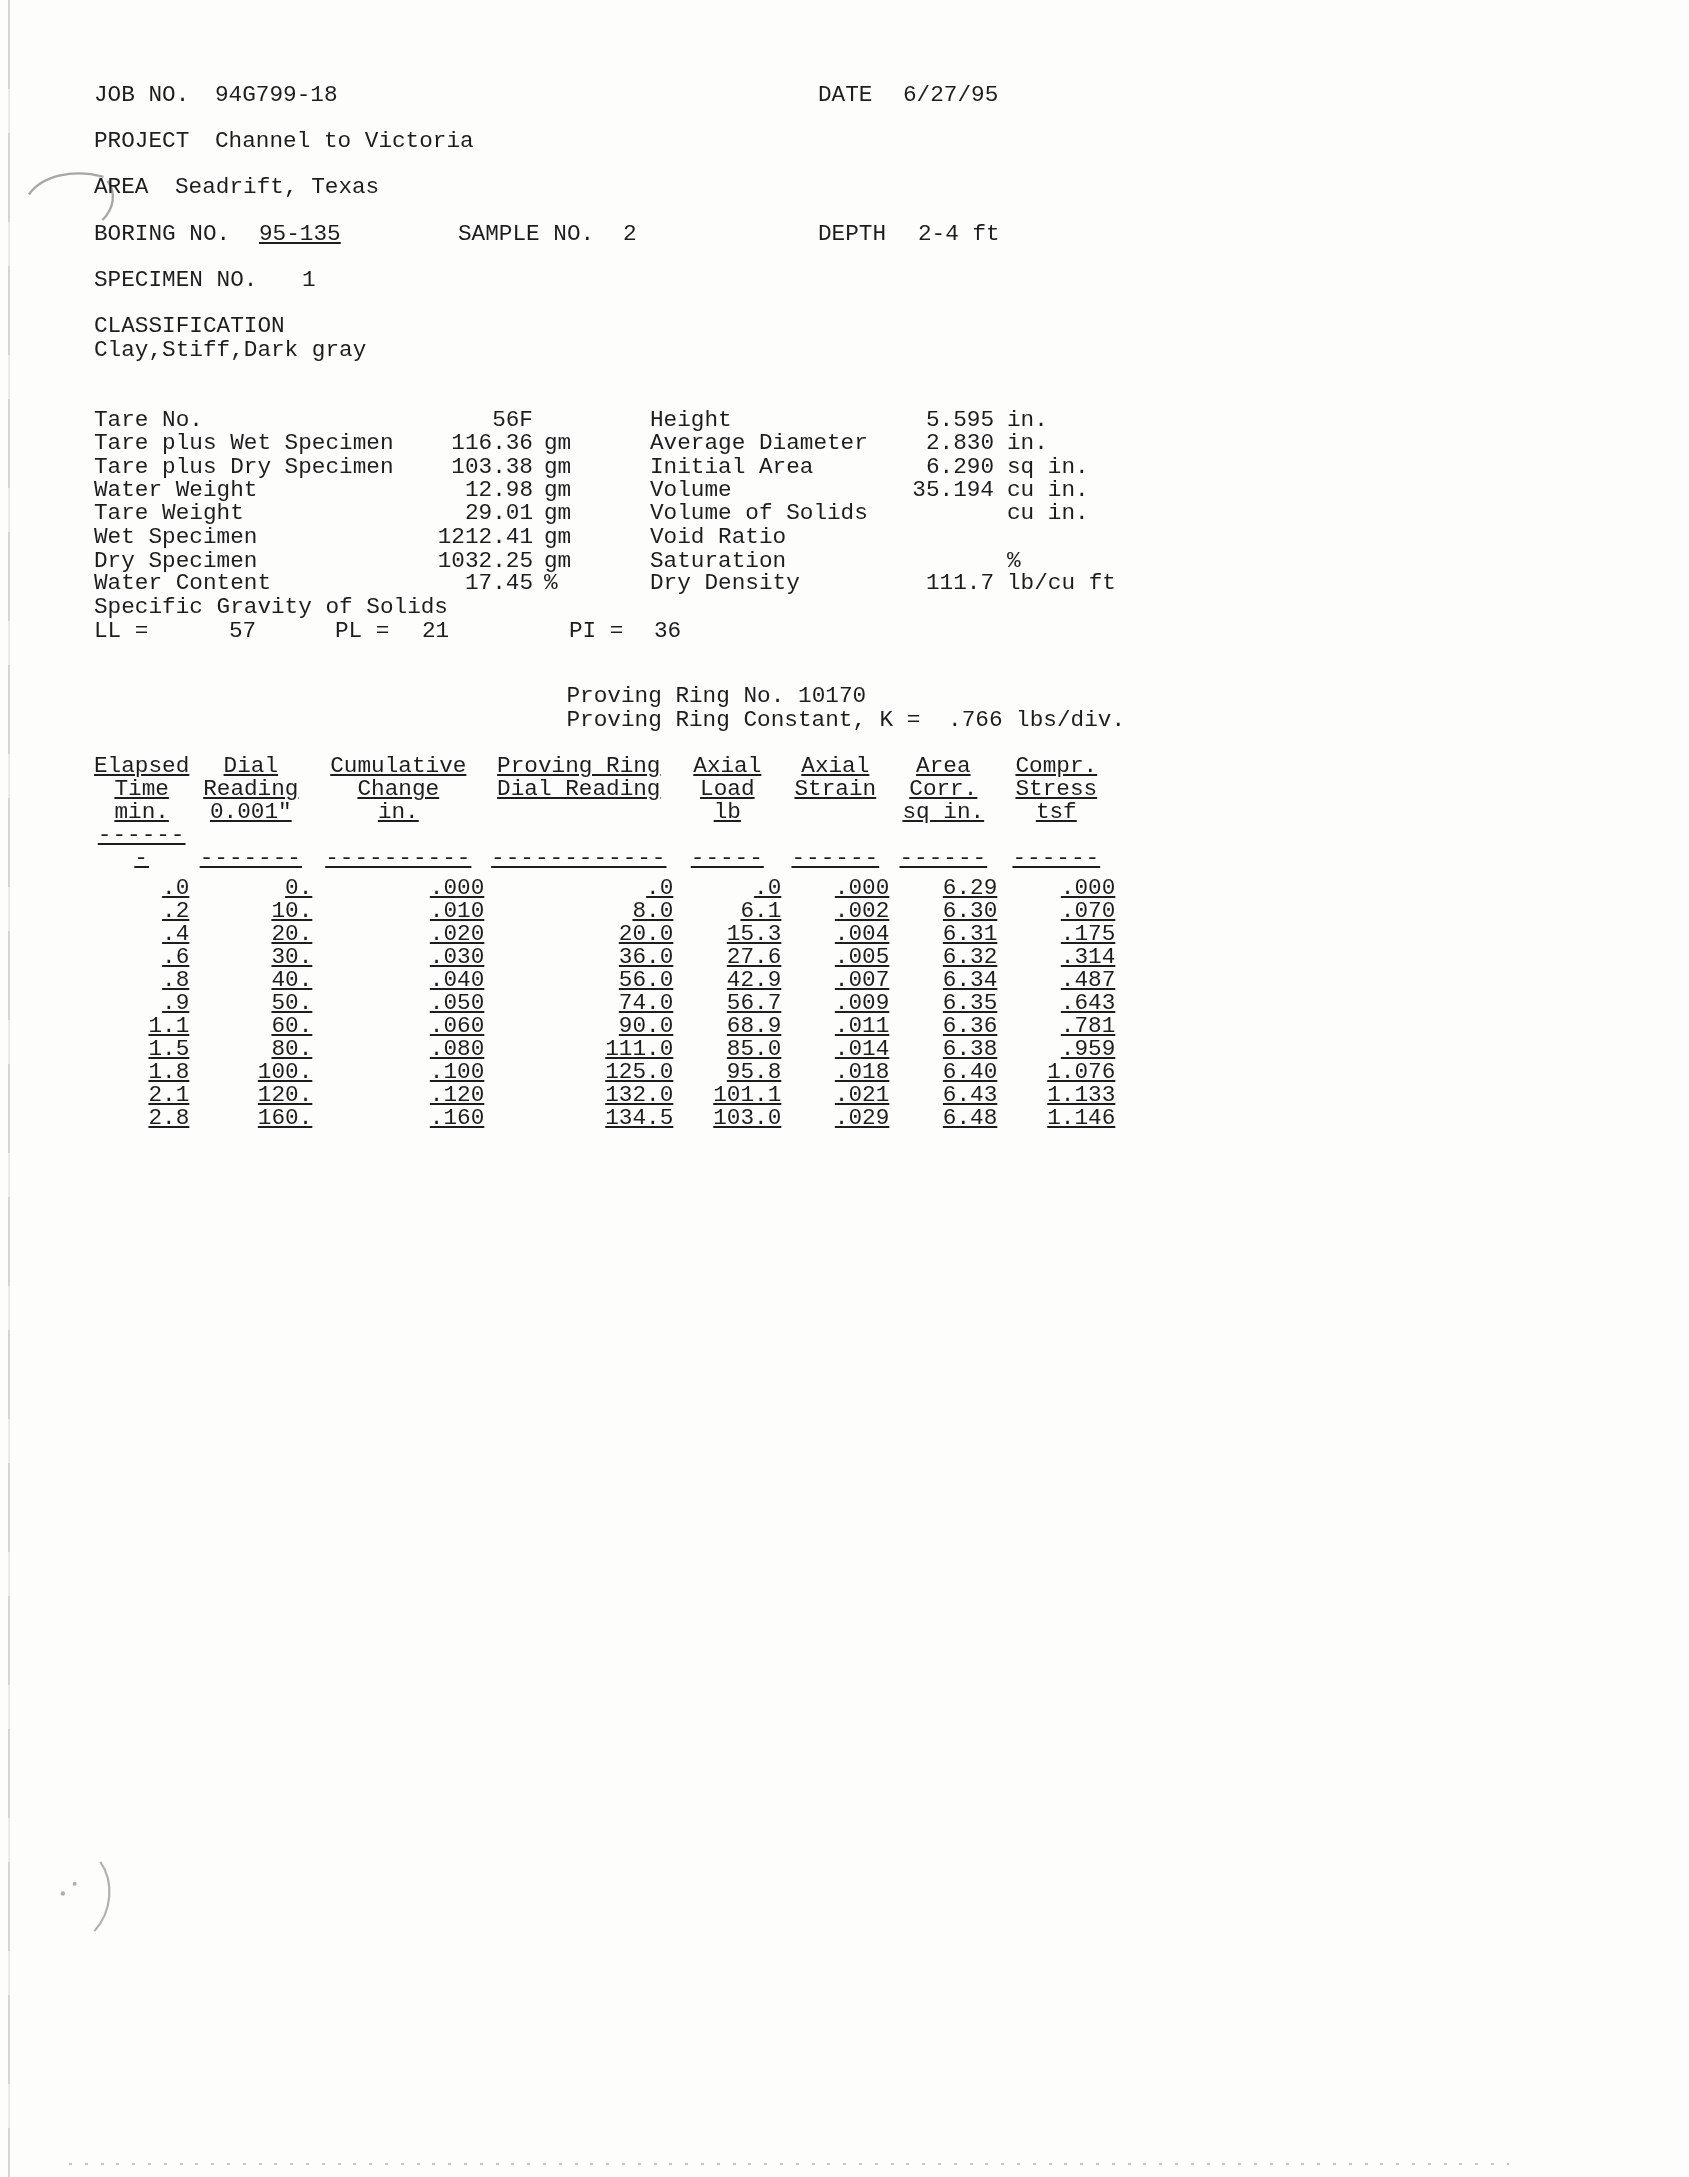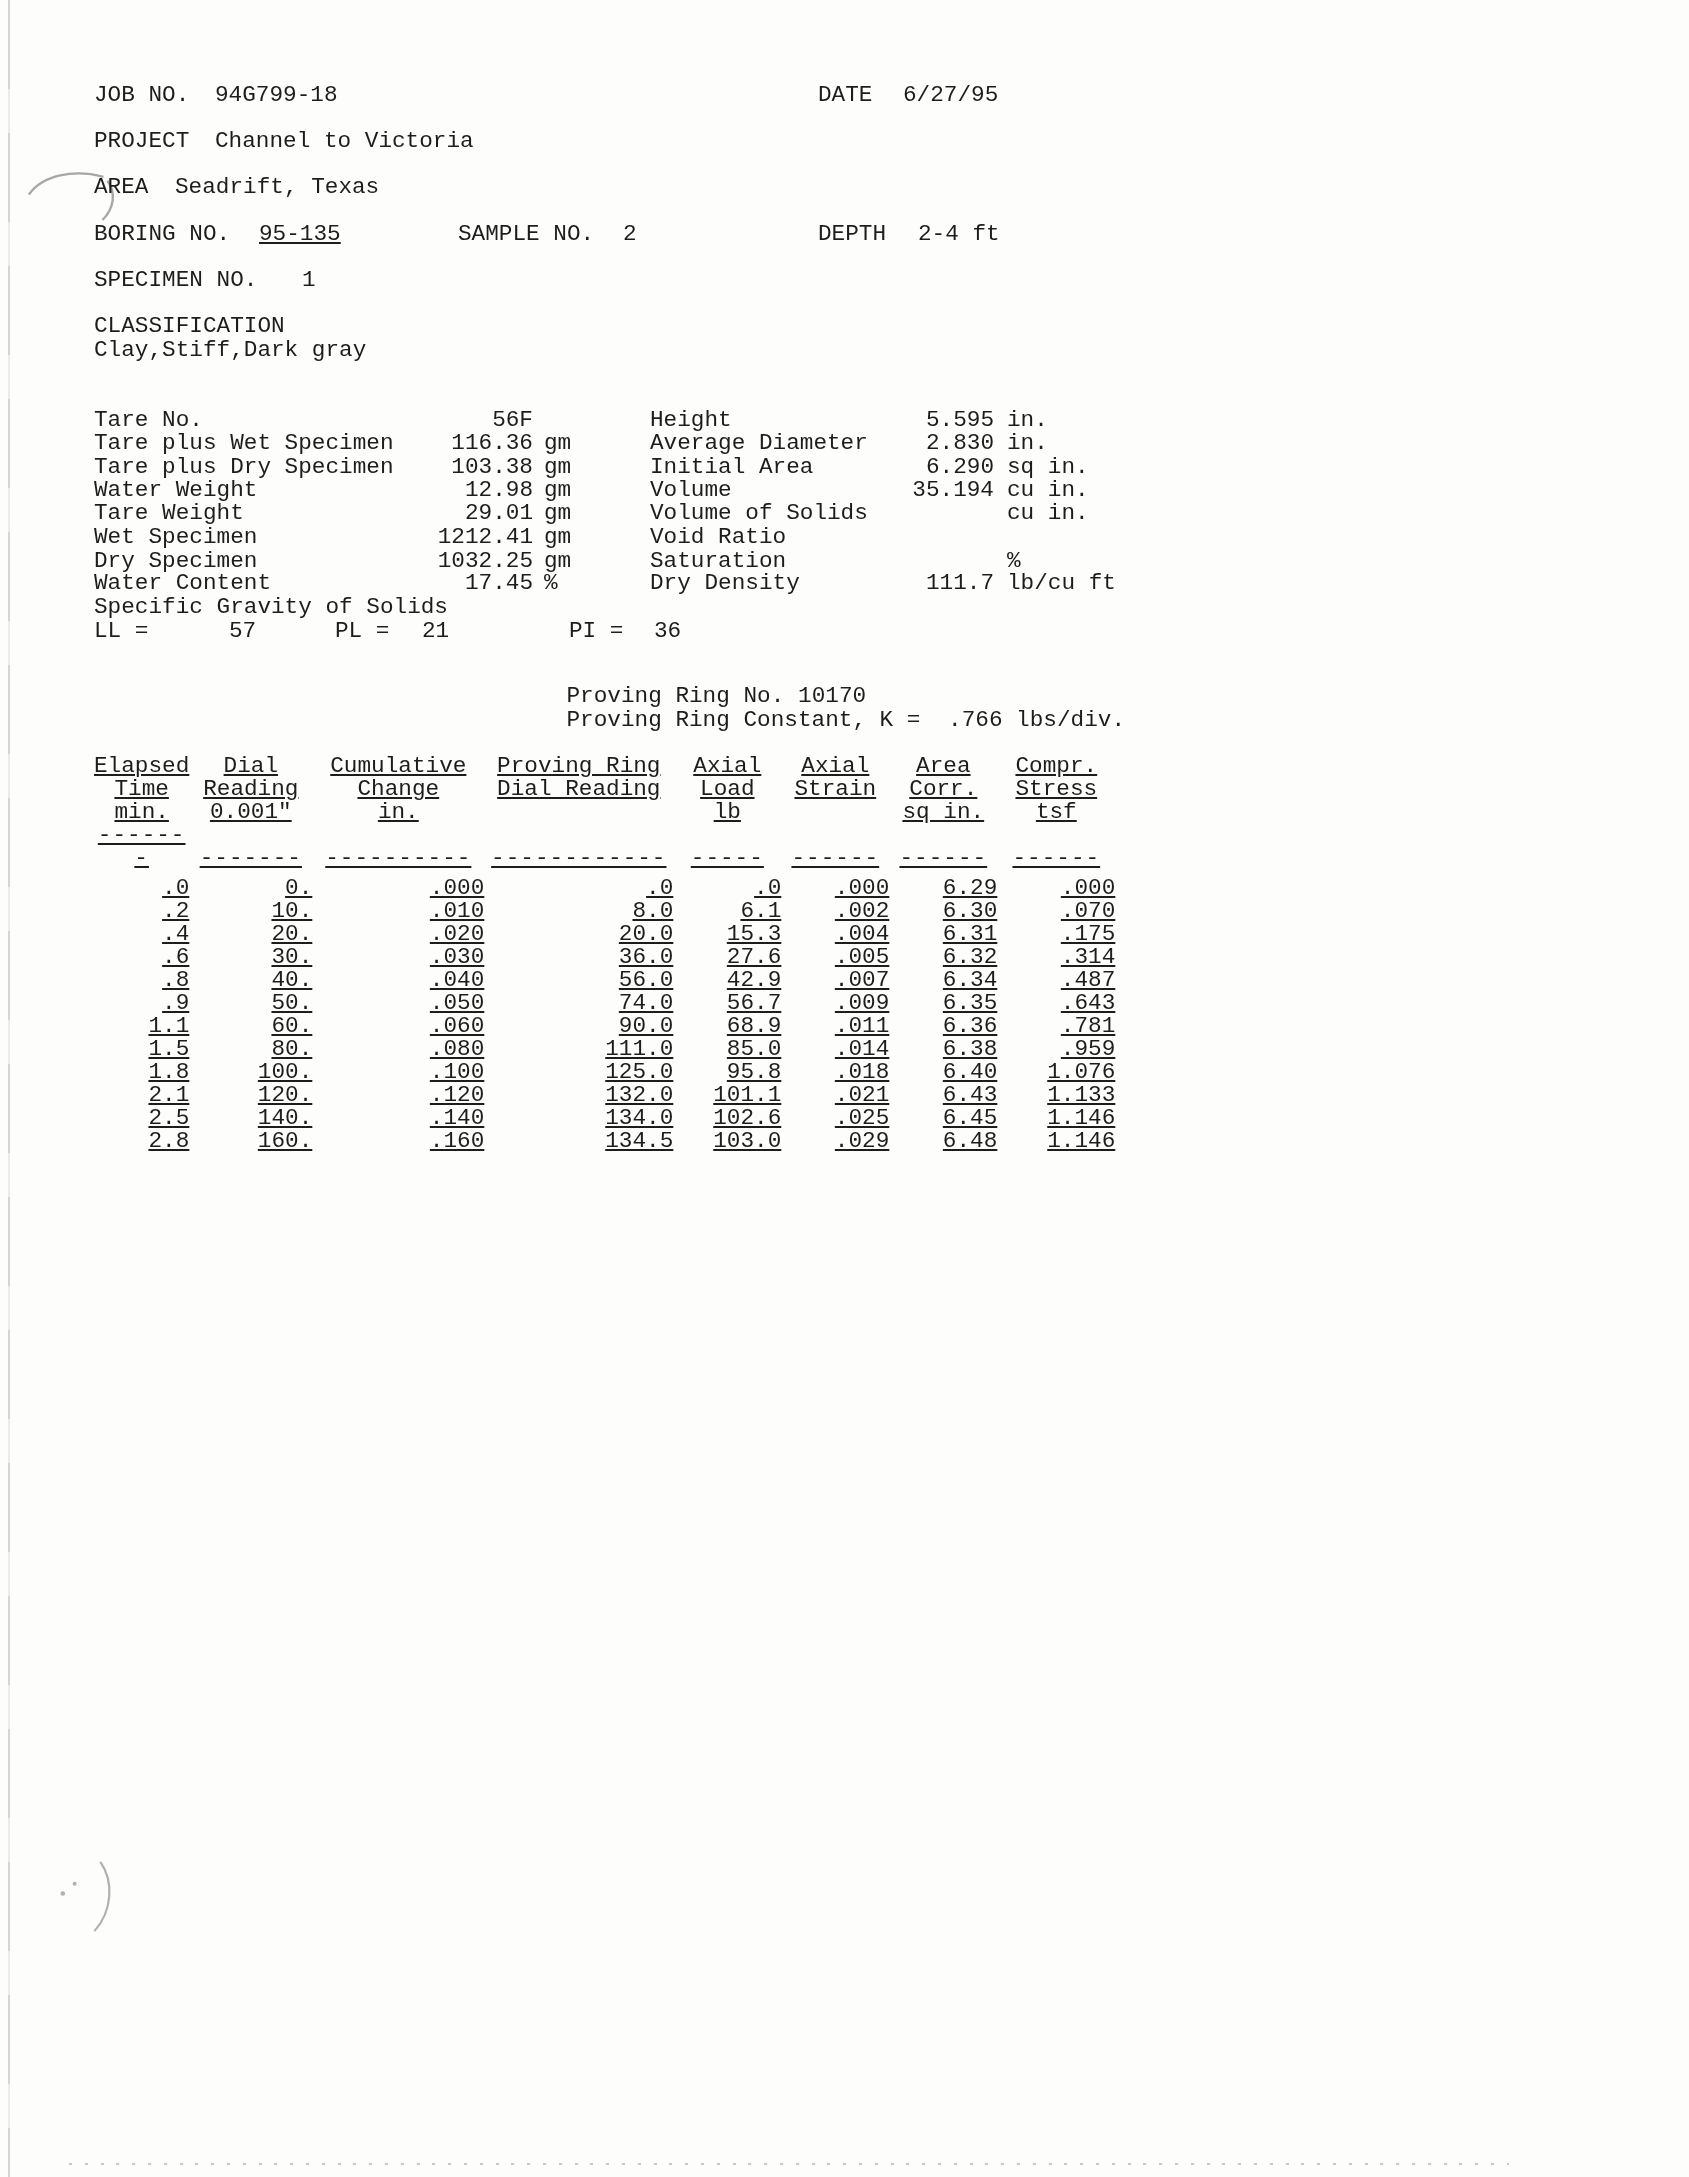--- a/index.html
+++ b/index.html
@@ -361,30 +361,20 @@
         <td>2.1</td>
           <td>120.</td>
           <td>.120</td>
           <td>132.0</td>
           <td>101.1</td>
           <td>.021</td>
           <td>6.43</td>
           <td>1.133</td>
       </tr>
       <tr>
-        <td>2.5</td>
-          <td>140.</td>
-          <td>.140</td>
-          <td>134.0</td>
-          <td>102.6</td>
-          <td>.025</td>
-          <td>6.45</td>
-          <td>1.146</td>
-      </tr>
-      <tr>
         <td>2.8</td>
           <td>160.</td>
           <td>.160</td>
           <td>134.5</td>
           <td>103.0</td>
           <td>.029</td>
           <td>6.48</td>
           <td>1.146</td>
       </tr>
     </tbody>

